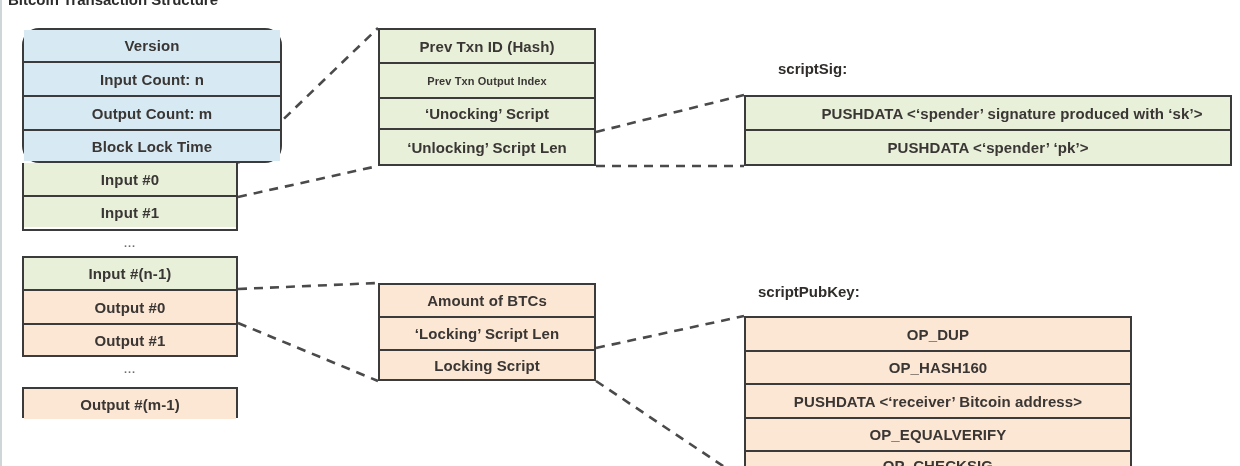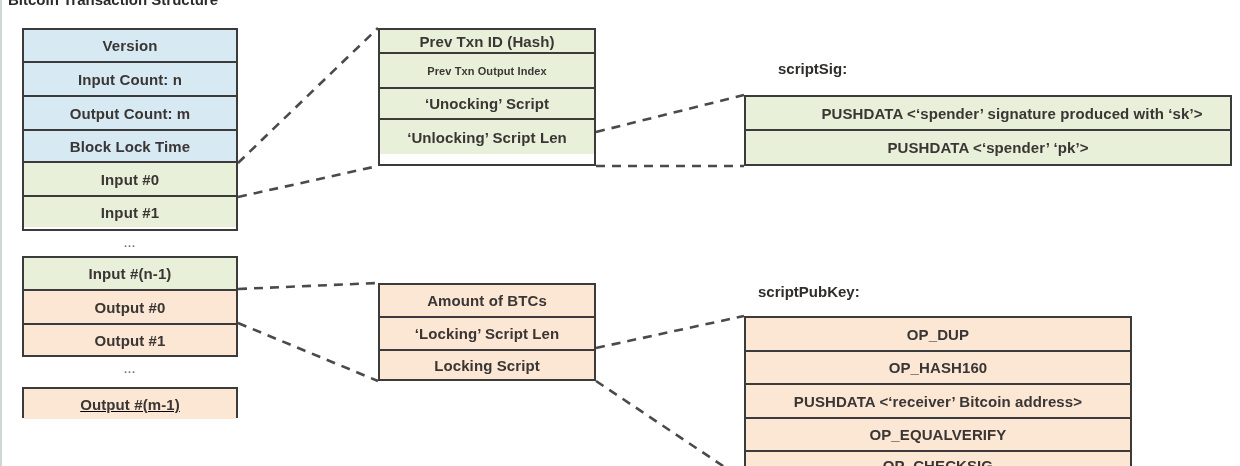--- a/index.html
+++ b/index.html
@@ -72,21 +72,21 @@
         <line x1="238" y1="197" x2="378" y2="166"></line>
         <line x1="596" y1="132" x2="744" y2="95"></line>
         <line x1="596" y1="166" x2="744" y2="166"></line>
         <line x1="238" y1="289" x2="378" y2="283"></line>
         <line x1="238" y1="323" x2="378" y2="381"></line>
         <line x1="596" y1="348" x2="744" y2="316"></line>
         <line x1="596" y1="381" x2="744" y2="480"></line>
       </g>
   </svg>
 
-  <div class="stack" style="left:22px;top:28px;width:216px;height:135px;">
+  <div class="stack" style="left:22px;top:28px;width:260px;height:135px;border-radius:17px;">
     <div class="row fill-blue" style="height:33px;font-size:15px;">Version</div>
     <div class="row fill-blue" style="height:34px;font-size:15px;">Input Count: n</div>
     <div class="row fill-blue" style="height:34px;font-size:15px;">Output Count: m</div>
     <div class="row fill-blue" style="height:30px;font-size:15px;">Block Lock Time</div>
   </div>
 
   <div class="stack" style="left:22px;top:163px;width:216px;height:68px;border-top:none;">
     <div class="row fill-green" style="height:34px;font-size:15px;">Input #0</div>
     <div class="row fill-green" style="height:30px;font-size:15px;">Input #1</div>
   </div>
@@ -94,26 +94,26 @@
   <div class="sep" style="left:22px;top:233px;width:216px;height:20px;">...</div>
 
   <div class="stack" style="left:22px;top:256px;width:216px;height:101px;">
     <div class="row fill-green" style="height:33px;font-size:15px;">Input #(n-1)</div>
     <div class="row fill-peach" style="height:34px;font-size:15px;">Output #0</div>
     <div class="row fill-peach" style="height:30px;font-size:15px;">Output #1</div>
   </div>
 
   <div class="sep" style="left:22px;top:359px;width:216px;height:20px;">...</div>
 
-  <div class="stack" style="left:22px;top:387px;width:216px;height:31px;text-decoration:underline;">
+  <div class="stack" style="left:22px;top:387px;width:216px;height:31px;">
     <div class="row fill-peach" style="height:30px;font-size:15px;">Output #(m-1)</div>
   </div>
 
   <div class="stack" style="left:378px;top:28px;width:218px;height:138px;">
-    <div class="row fill-green" style="height:24px;font-size:15px;">Prev Txn ID (Hash)</div>
+    <div class="row fill-green" style="height:34px;font-size:15px;">Prev Txn ID (Hash)</div>
     <div class="row fill-green" style="height:35px;font-size:11px;">Prev Txn Output Index</div>
     <div class="row fill-green" style="height:31px;font-size:15px;">‘Unocking’ Script</div>
     <div class="row fill-green" style="height:34px;font-size:15px;">‘Unlocking’ Script Len</div>
   </div>
 
   <div class="stack" style="left:378px;top:283px;width:218px;height:98px;">
     <div class="row fill-peach" style="height:33px;font-size:15px;">Amount of BTCs</div>
     <div class="row fill-peach" style="height:33px;font-size:15px;">‘Locking’ Script Len</div>
     <div class="row fill-peach" style="height:28px;font-size:15px;">Locking Script</div>
   </div>

